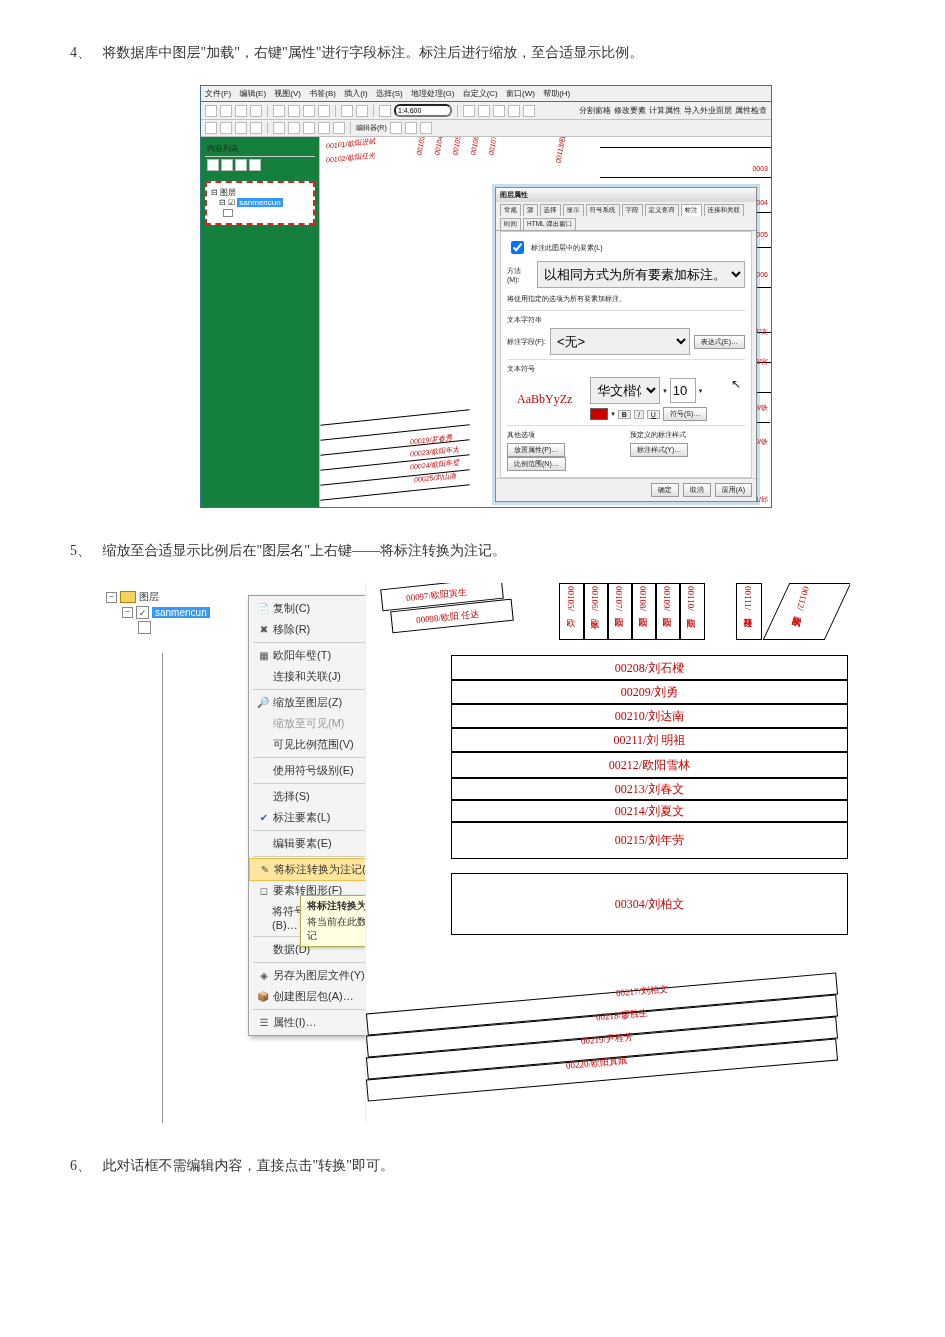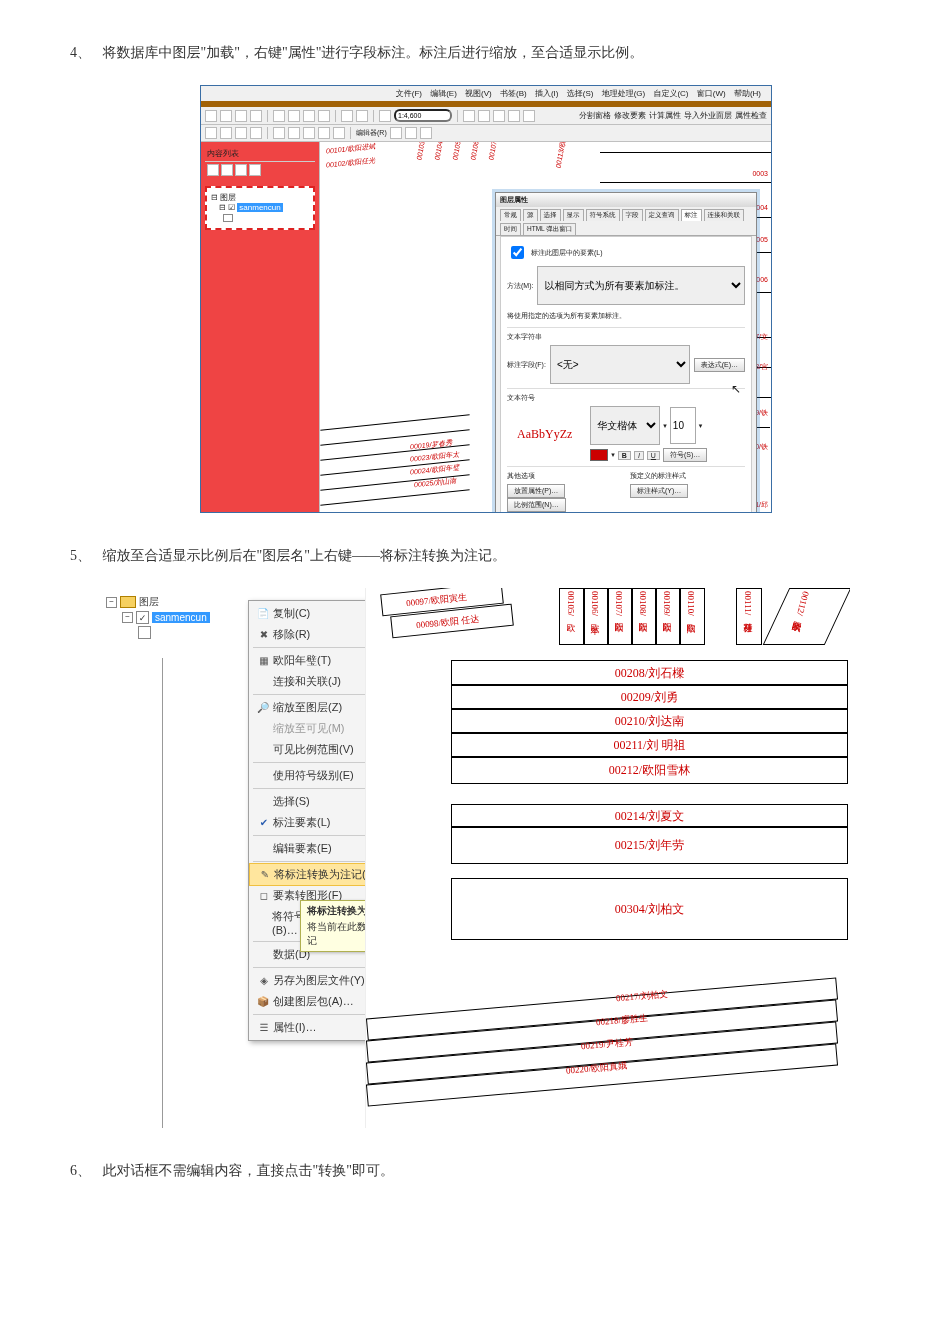--- a/index.html
+++ b/index.html
@@ -32,22 +32,21 @@
     color: #222;
   }
   .arcmap .titlebar {
     background: linear-gradient(#f7f7f7, #dcdcdc);
     padding: 2px 4px;
     font-size: 8px;
   }
   .arcmap .menubar {
     background: #f0f0f0;
     padding: 2px 4px;
-    border-bottom: 6px solid #a16207;
-    text-align: right;
+    border-bottom: 1px solid #a16207;
   }
   .arcmap .menubar span { margin-right: 6px; }
   .arcmap .toolbar {
     background: #f0f0f0;
     padding: 2px 4px;
     border-bottom: 1px solid #c0c0c0;
     display: flex;
     gap: 3px;
     align-items: center;
     flex-wrap: wrap;
@@ -60,21 +59,21 @@
   .arcmap .toolbar .tb-sep {
     width: 1px; height: 12px; background: #bbb; margin: 0 2px;
   }
   .arcmap .body {
     display: flex;
     height: 370px;
     background: #fff;
   }
   .arcmap .toc {
     width: 110px;
-    background: #ef4444;
+    background: #15803d;
     border-right: 1px solid #c0c0c0;
     padding: 4px;
   }
   .arcmap .toc-title {
     font-size: 8px;
     padding: 2px;
     border-bottom: 1px solid #ccc;
   }
   .arcmap .toc-icons {
     padding: 2px;
@@ -155,21 +154,21 @@
   .dialog .tab.active { background: #fff; }
   .dialog .dlg-body {
     background: #fff;
     margin: 0 4px;
     padding: 6px;
     border: 1px solid #ccc;
   }
   .dialog .row { margin-bottom: 4px; display: flex; align-items:center; gap:4px;}
   .dialog label { font-size: 7px; }
   .dialog select, .dialog input[type=text] {
-    font-size: 10px; padding: 12px 2px; border:1px solid #aaa;
+    font-size: 13px; padding: 4px 2px; border:1px solid #aaa;
   }
   .dialog .group {
     border-top:1px solid #ddd; margin-top:4px; padding-top:4px;
   }
   .dialog .btn {
     font-size: 7px;
     padding: 1px 6px;
     border: 1px solid #999;
     background: linear-gradient(#fff,#e0e0e0);
     display:inline-block;
@@ -660,20 +659,23 @@
         </div>
       <div class="stripe" style="top:120px;height:24px">
           <span>00210/刘达南</span>
         </div>
       <div class="stripe" style="top:144px;height:24px">
           <span>00211/刘 明祖</span>
         </div>
       <div class="stripe" style="top:168px;height:26px">
           <span>00212/欧阳雪林</span>
         </div>
+      <div class="stripe" style="top:194px;height:22px">
+          <span>00213/刘春文</span>
+        </div>
       <div class="stripe" style="top:216px;height:22px">
           <span>00214/刘夏文</span>
         </div>
       <div class="stripe" style="top:238px;height:36px">
           <span>00215/刘年劳</span>
         </div>
       <div class="stripe" style="top:290px;height:60px">
           <span>00304/刘柏文</span>
         </div>
 

